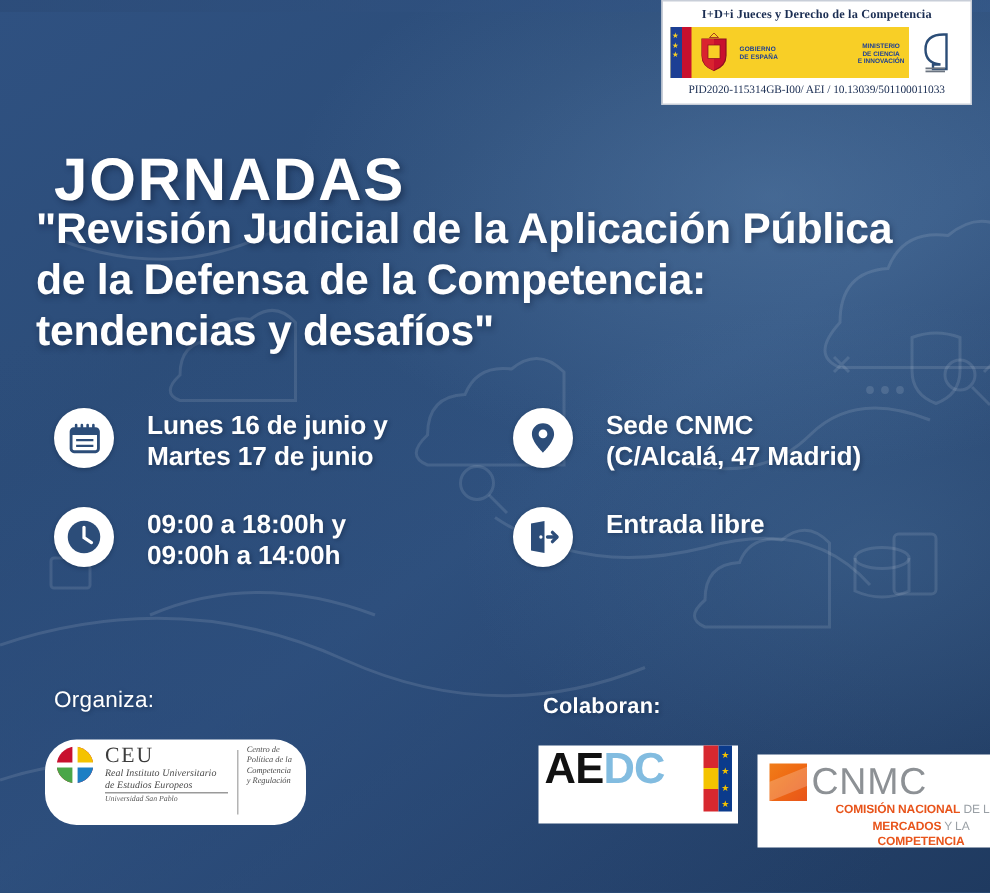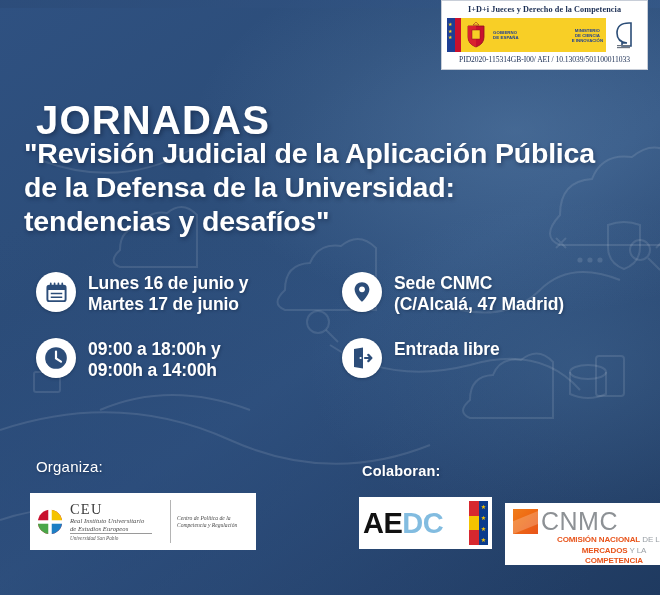--- a/index.html
+++ b/index.html
@@ -81,38 +81,38 @@
   .r1 { left:0;   top:0;  }
   .r2 { left:0;   top:66px; }
   .r3 { left:306px; top:0; }
   .r4 { left:306px; top:66px; }
   .ico {
     width:40px; height:40px; border-radius:50%; background:#ffffff;
     display:flex; align-items:center; justify-content:center; flex:0 0 40px;
     box-shadow:0 1px 3px rgba(10,25,50,.35);
   }
   .info-text {
-    margin-left:12px; color:#ffffff; font-size:17.5px; font-weight:bold;
+    margin-left:22px; color:#ffffff; font-size:17.5px; font-weight:bold;
     line-height:21px; letter-spacing:-0.1px; padding-top:1px;
     text-shadow:1px 1px 3px rgba(10,25,50,.4);
   }
   
   .organiza-label {
     position:absolute; left:36px; top:458px;
     font-size:15px; font-weight:normal; color:#ffffff; letter-spacing:.2px;
     text-shadow:1px 1px 3px rgba(10,25,50,.4);
   }
   .colaboran-label {
     position:absolute; left:362px; top:463px;
     font-size:14.5px; font-weight:bold; color:#ffffff; letter-spacing:.2px;
     text-shadow:1px 1px 3px rgba(10,25,50,.4);
   }
   .ceu-box {
-    position:absolute; left:30px; top:493px; width:226px; height:57px;
-    background:#ffffff; display:flex; align-items:center; padding:4px 7px;
+    position:absolute; left:30px; top:493px; width:174px; height:57px;
+    background:#ffffff; display:flex; align-items:flex-start; padding:4px 7px;border-radius:21px;
   }
   .ceu-emblem { width:26px; height:26px; flex:0 0 26px; margin-right:7px; }
   .ceu-txt { flex:1; }
   .ceu-name {
     font-family:"Liberation Serif", serif; font-size:14.5px; color:#3c3c3c;
     letter-spacing:1.2px; line-height:15px;
   }
   .ceu-sub {
     font-family:"Liberation Serif", serif; font-style:italic; font-size:6.6px;
     color:#4a4a4a; line-height:7.6px; letter-spacing:.05px;
@@ -123,21 +123,21 @@
     color:#5a5a5a; border-top:0.6px solid #9a9a9a; padding-top:1px; margin-top:1px;
     width:82px;
   }
   .ceu-divider { width:1px; align-self:stretch; background:#b4b4b4; margin:3px 6px; }
   .ceu-right {
     font-family:"Liberation Serif", serif; font-style:italic; font-size:5.6px;
     color:#4a4a4a; line-height:7px; width:72px;
   }
   .aedc-box {
     position:absolute; left:359px; top:497px; width:133px; height:52px;
-    background:#ffffff; display:flex; align-items:center; padding:0 4px;
+    background:#ffffff; display:flex; padding:0 4px;
   }
   .aedc-letters { font-size:29px; font-weight:bold; letter-spacing:-0.5px; flex:1; }
   .aedc-letters .ae { color:#111111; }
   .aedc-letters .dc { color:#82bce0; }
   .aedc-flag { width:19px; height:44px; display:flex; flex-direction:column; }
   .flag-band { display:flex; flex:1; }
   .fb-red { flex:1; background:#d7282f; }
   .fb-yellow { flex:1; background:#f4c300; }
   .flag-eu {
     width:9px; background:#0b3b8c; display:flex; flex-direction:column;
@@ -236,21 +236,21 @@
           <rect x="4" y="27" width="13" height="1.2" fill="#6b7480"></rect>
         </svg>
       </div>
     </div>
     <div class="funding-code">PID2020-115314GB-I00/ AEI / 10.13039/501100011033</div>
   </div>
 
   <div class="jornadas">JORNADAS</div>
   <div class="subtitle">
     <div>"Revisión Judicial de la Aplicación Pública</div>
-    <div>de la Defensa de la Universidad:</div>
+    <div>de la Defensa de la Competencia:</div>
     <div>tendencias y desafíos"</div>
   </div>
 
   <div class="info">
 
     <div class="info-row r1">
       <div class="ico">
         <svg width="23" height="23" viewBox="0 0 24 24">
           <rect x="2.5" y="5" width="19" height="16" rx="2" fill="none" stroke="#2c4d79" stroke-width="2"></rect>
           <rect x="2.5" y="5" width="19" height="4.4" fill="#2c4d79"></rect>

